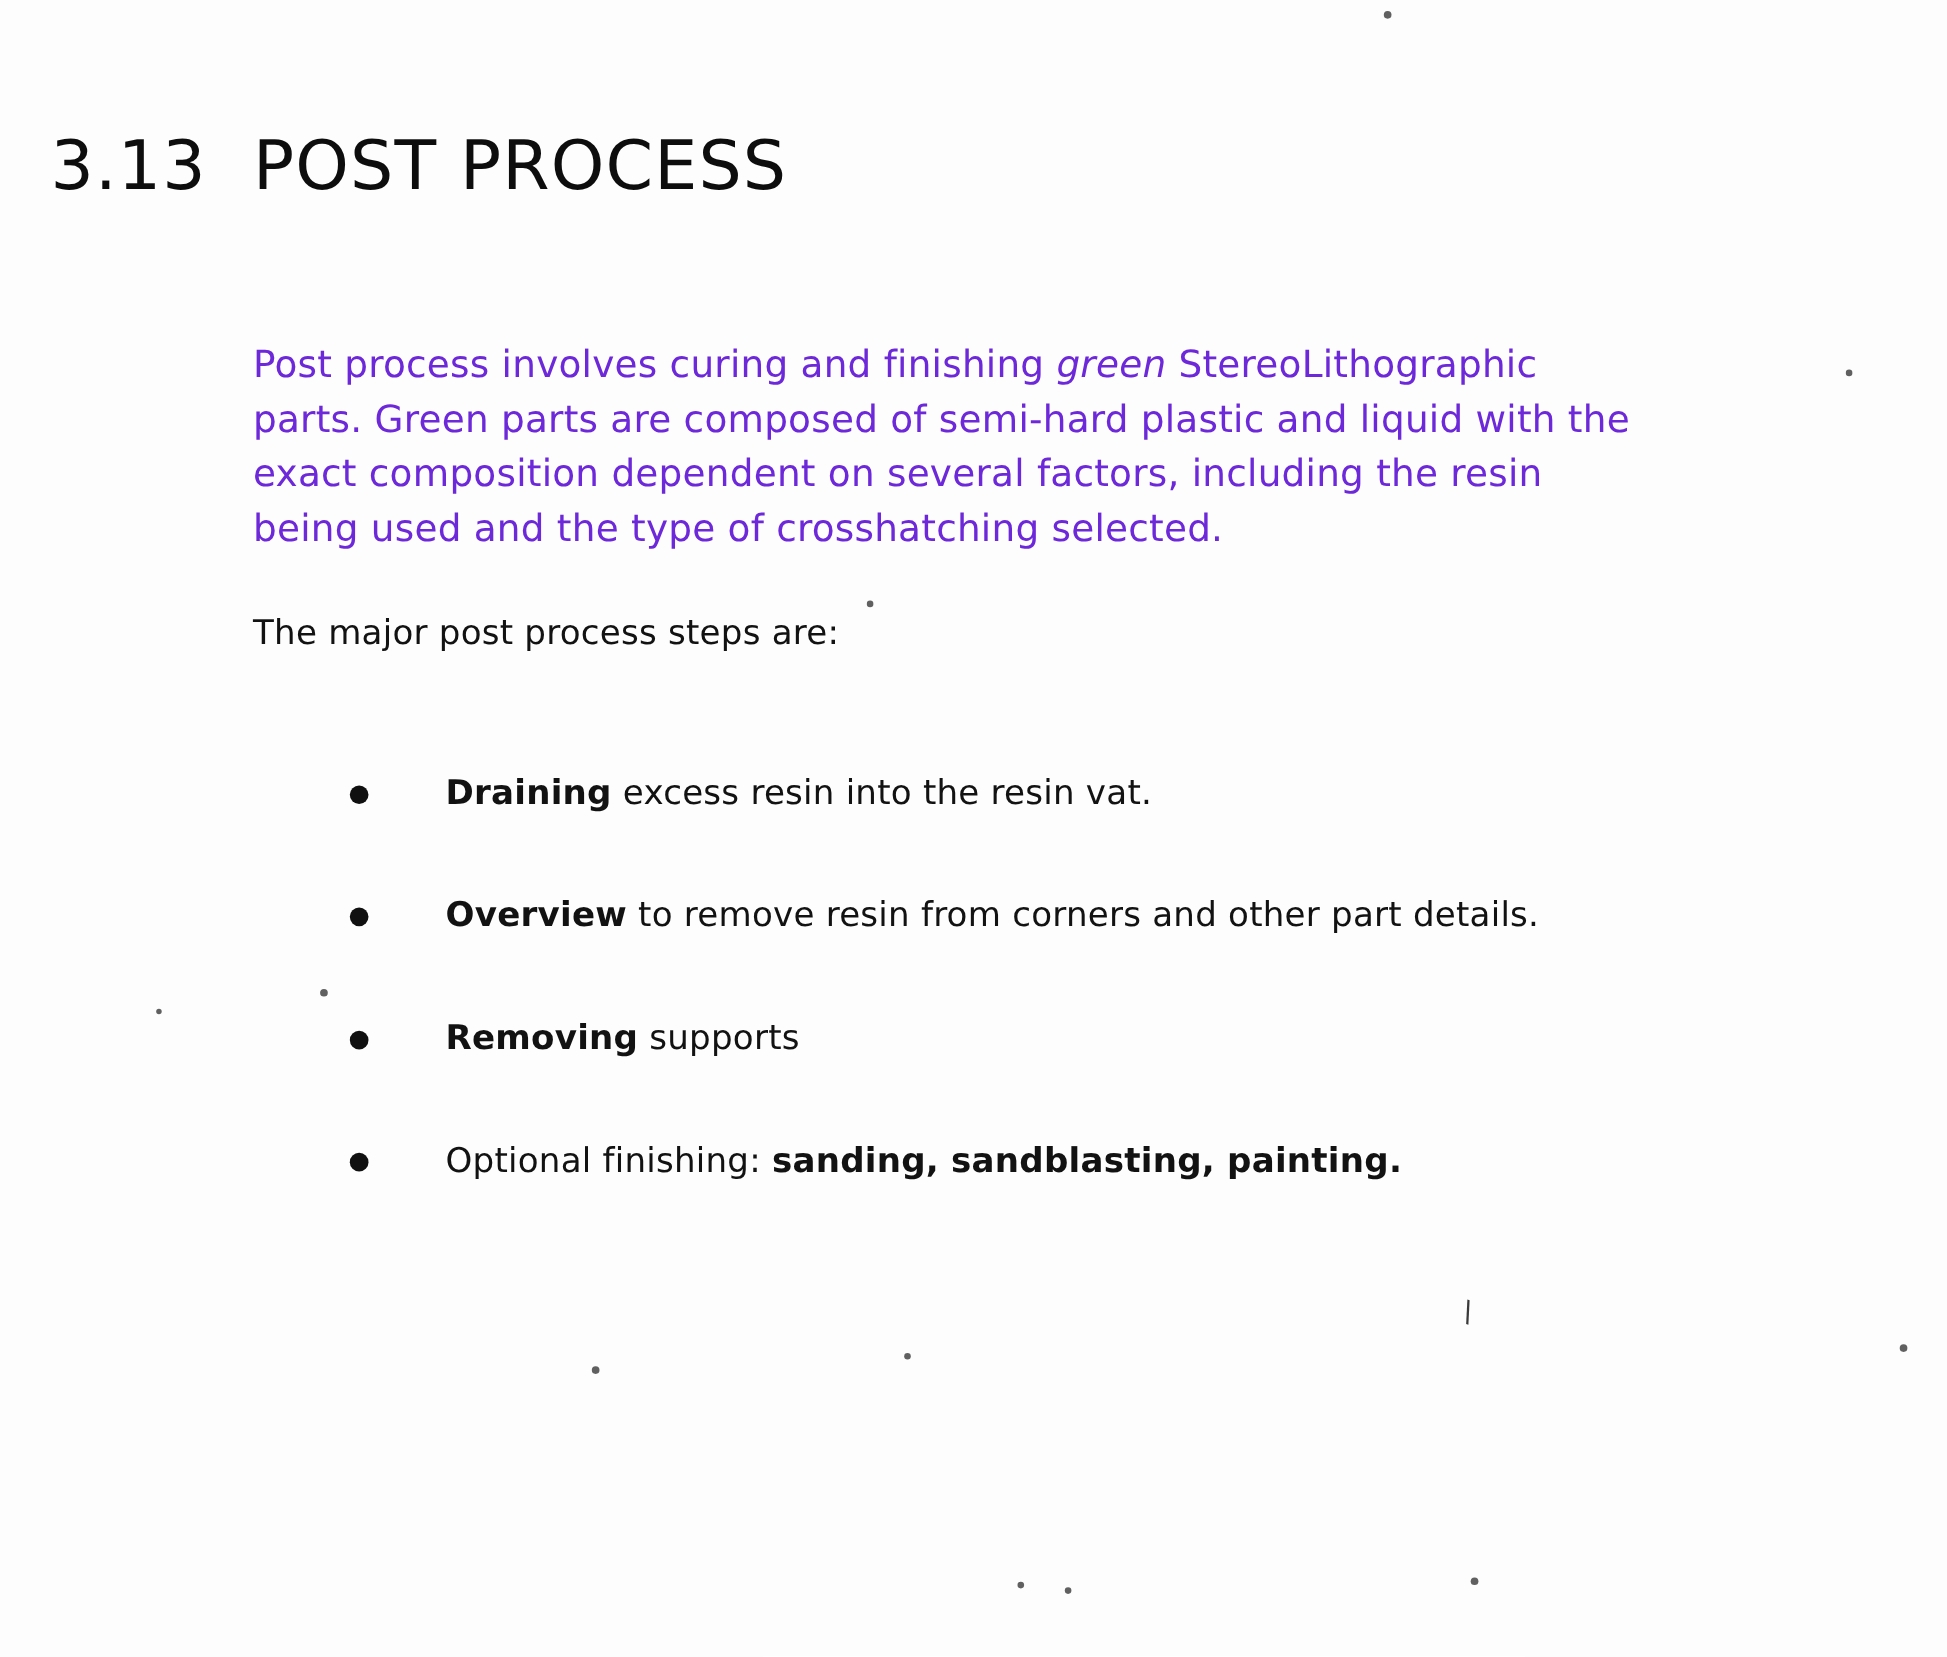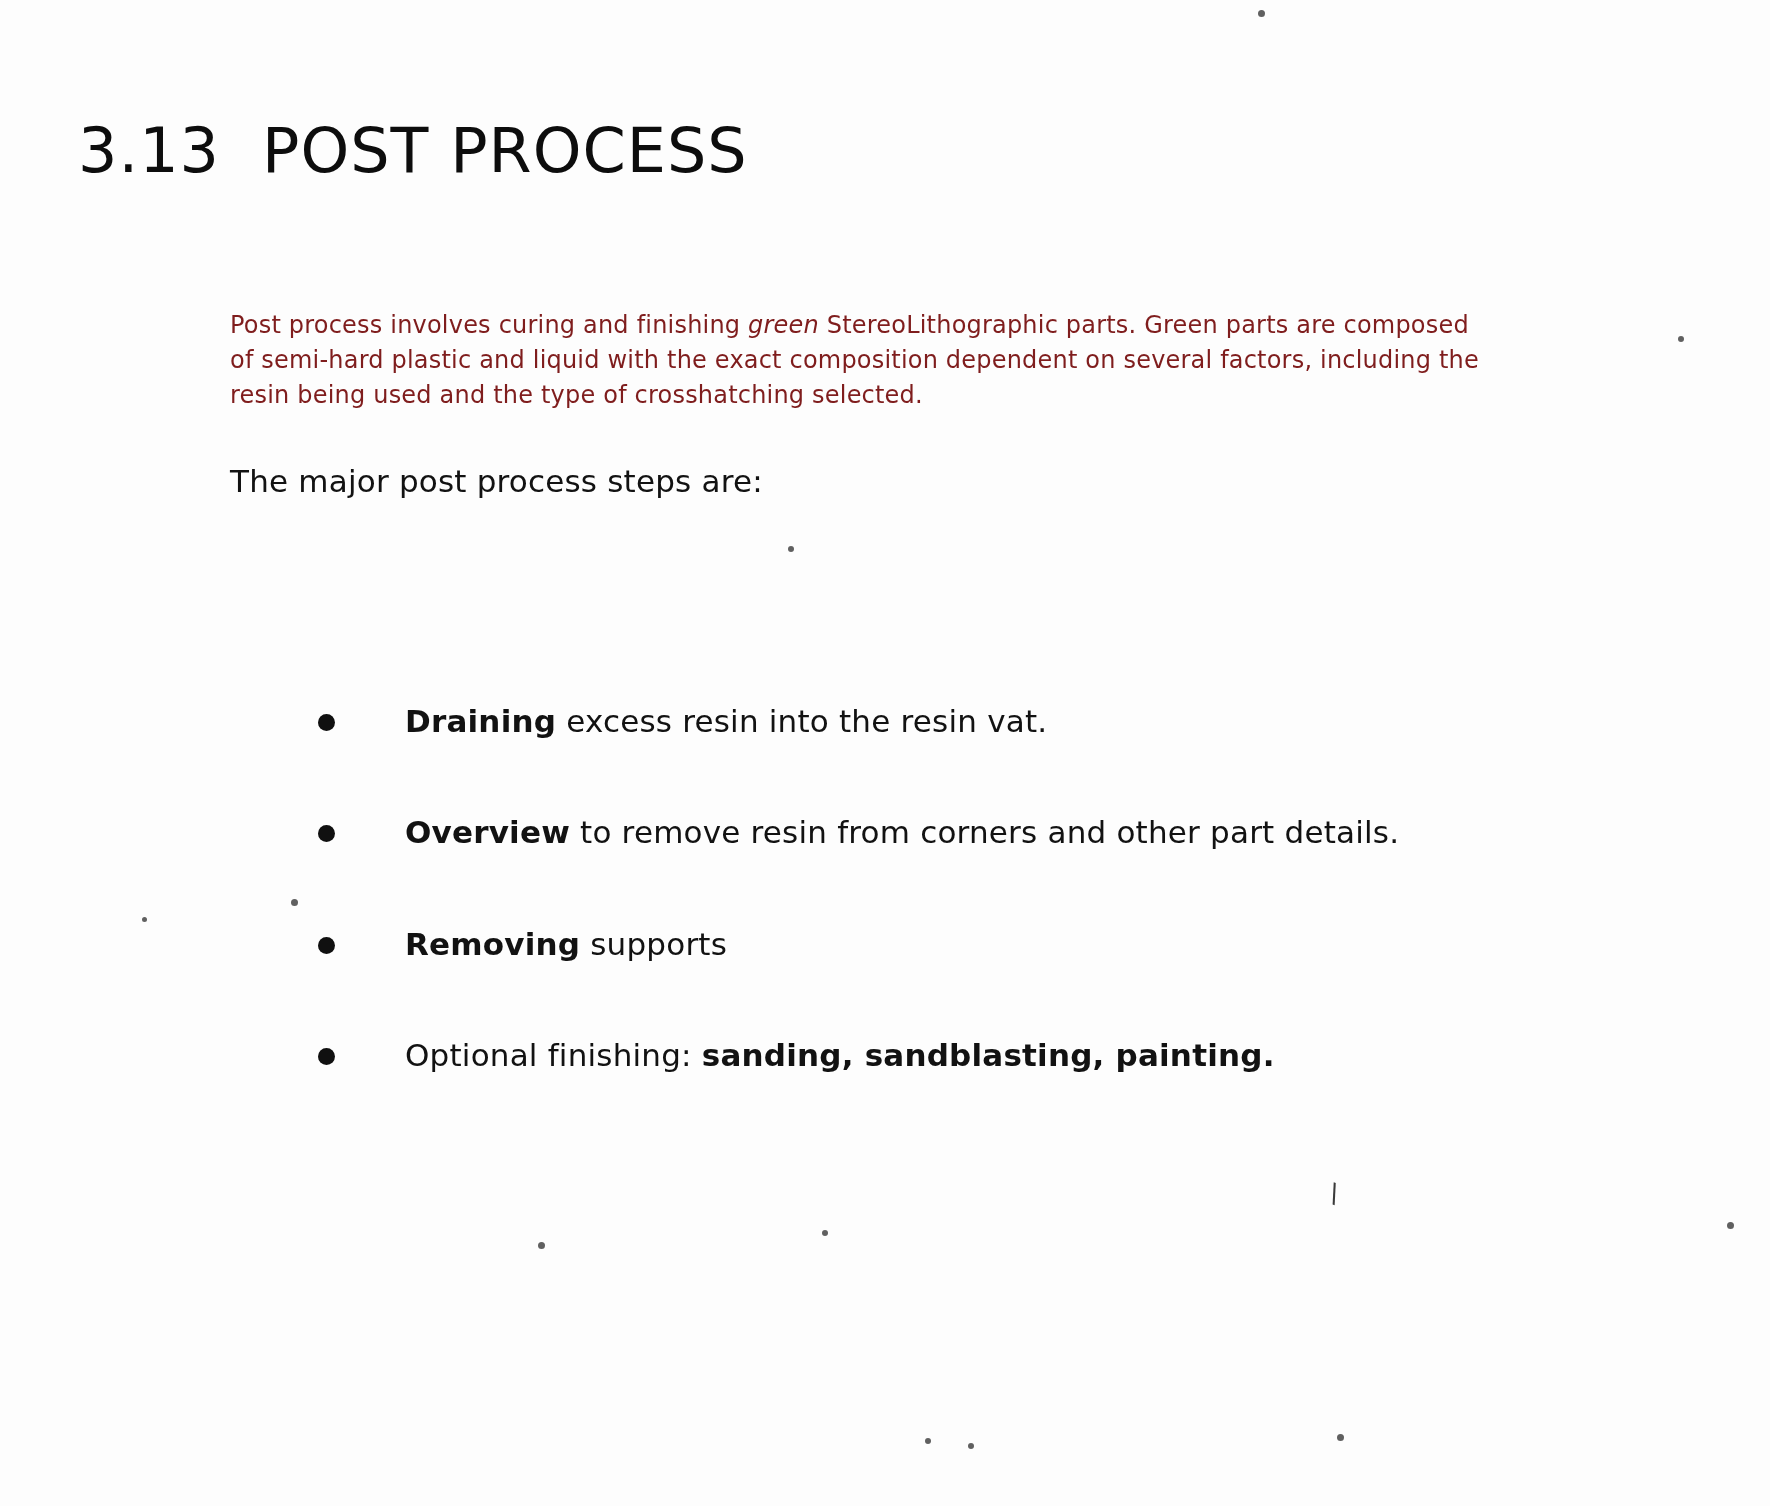--- a/index.html
+++ b/index.html
@@ -32,41 +32,40 @@
     left: 46px;
     top: 72px;
     font-size: 62px;
     font-weight: 400;
     letter-spacing: 1px;
     white-space: nowrap;
     color: #0d0d0d;
   }
   .section-heading .num {
     margin-right: 42px;
-    margin-left: 32px;
   }
   .subheading {
     position: absolute;
     left: 232px;
     top: 206px;
     font-size: 44px;
     font-style: italic;
     font-weight: 700;
     color: #0d0d0d;
   }
   .body-block {
     position: absolute;
     left: 230px;
     top: 308px;
     width: 1265px;
   }
   .para {
-    font-size: 24px;
+    font-size: 34px;
     line-height: 1.46;
-    color: #7f1d1d;
+    color: #6d28d9;
     letter-spacing: 0.2px;
     margin: 0 0 46px 0;
   }
   .para em {
     font-style: italic;
   }
   .lead-in {
     font-size: 31px;
     line-height: 1.46;
     color: #121212;

